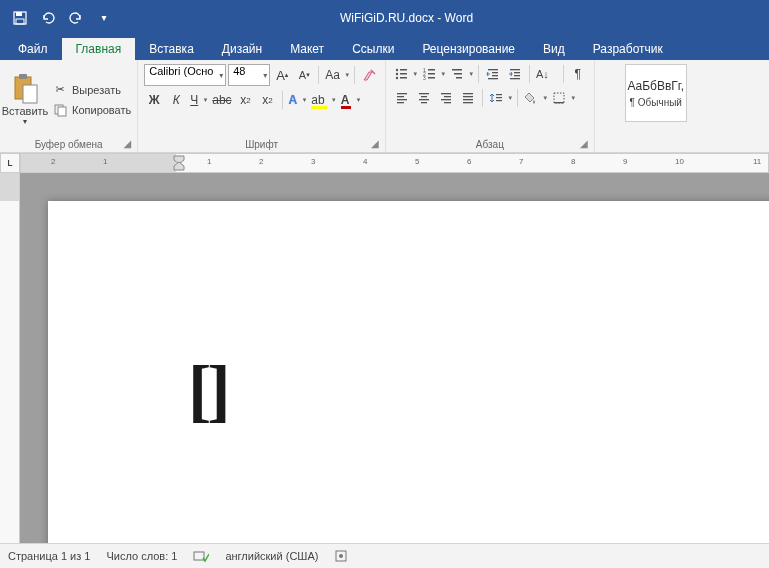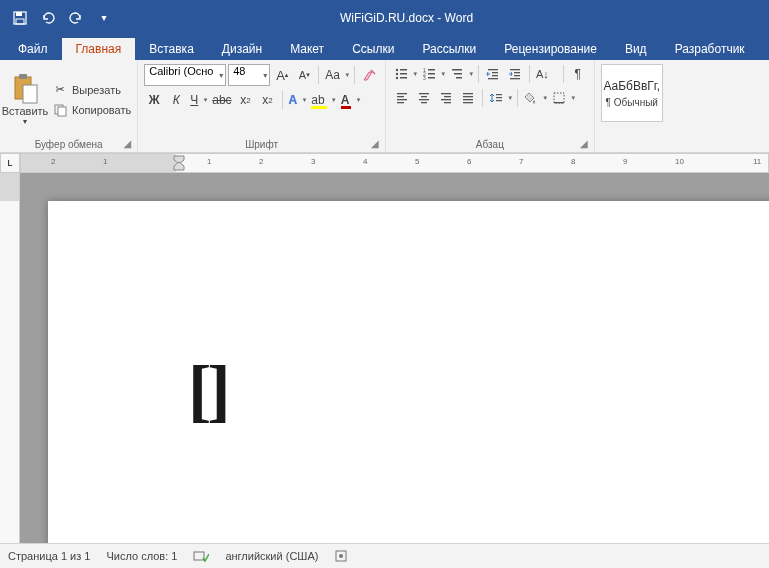--- a/index.html
+++ b/index.html
@@ -5,21 +5,21 @@
 * { margin: 0; padding: 0; box-sizing: border-box; font-family: 'Segoe UI', Tahoma, sans-serif; }
 body { width: 769px; height: 568px; overflow: hidden; background: #e6e6e6; position: relative; }
 
 .titlebar { height: 35px; background: #2b579a; display: flex; align-items: center; color: white; font-size: 12px; }
 .qat { display: flex; align-items: center; gap: 4px; padding: 0 8px; }
 .qat-btn { width: 24px; height: 24px; display: flex; align-items: center; justify-content: center; cursor: pointer; }
 .title-text { flex: 1; text-align: center; font-size: 12px; }
 
 .tabs { height: 25px; background: #2b579a; display: flex; align-items: flex-end; padding-left: 4px; }
 .tab { padding: 4px 14px; color: white; font-size: 12px; cursor: pointer; }
-.tab.active { background: #f3f3f3; color: #c2410c; }
+.tab.active { background: #f3f3f3; color: #15803d; }
 
 .ribbon { height: 93px; background: #f3f3f3; border-bottom: 1px solid #d4d4d4; display: flex; }
 .ribbon-group { border-right: 1px solid #e0e0e0; display: flex; flex-direction: column; padding: 2px 4px 0 4px; }
 .ribbon-group-content { flex: 1; display: flex; }
 .ribbon-group-label { font-size: 10px; color: #666; text-align: center; padding: 2px 0; position: relative; }
 .dialog-launcher { position: absolute; right: 0; bottom: 2px; width: 12px; height: 12px; font-size: 10px; color: #888; cursor: pointer; }
 
 .paste-btn { width: 42px; display: flex; flex-direction: column; align-items: center; justify-content: center; cursor: pointer; font-size: 11px; color: #444; }
 .clipboard-list { display: flex; flex-direction: column; justify-content: center; gap: 2px; padding-left: 4px; }
 .clipboard-item { display: flex; align-items: center; gap: 4px; font-size: 11px; color: #444; cursor: pointer; padding: 1px 2px; }
@@ -32,21 +32,21 @@
 .dd-arrow { position: absolute; right: 2px; top: 50%; transform: translateY(-50%); font-size: 8px; color: #666; }
 .rbtn { min-width: 20px; height: 20px; display: flex; align-items: center; justify-content: center; cursor: pointer; font-size: 12px; color: #444; padding: 0 2px; position: relative; }
 .rbtn.split { padding-right: 10px; }
 .rbtn .mini-arrow { position: absolute; right: 1px; font-size: 7px; color: #666; }
 .color-swatch { position: absolute; bottom: 1px; left: 2px; right: 10px; height: 3px; }
 .sep { width: 1px; height: 18px; background: #d0d0d0; margin: 0 2px; }
 
 .para-group-content { display: flex; flex-direction: column; gap: 4px; padding: 2px; }
 
 .styles-group { padding: 2px; }
-.style-box { width: 62px; height: 58px; border: 1px solid #ccc; background: white; display: flex; flex-direction: column; align-items: center; justify-content: center; font-size: 10px; color: #444; cursor: pointer; }
+.style-box { width: 62px; height: 58px; border: 1px solid #ccc; background: white; display: flex; flex-direction: column; align-items: center; justify-content: center; font-size: 10px; color: #444; cursor: pointer; margin-left: 24px; }
 .style-preview { font-size: 12px; color: #333; }
 .style-label { font-size: 10px; margin-top: 4px; }
 
 .ruler-area { height: 20px; background: #e6e6e6; display: flex; }
 .ruler-corner { width: 20px; height: 20px; display: flex; align-items: center; justify-content: center; font-size: 9px; border: 1px solid #ccc; background: #f8f8f8; }
 .ruler-h { flex: 1; height: 20px; background: #f8f8f8; border: 1px solid #ccc; position: relative; font-size: 8px; color: #666; overflow: hidden; }
 .ruler-h .gray-zone { position: absolute; top: 0; bottom: 0; background: #d8d8d8; }
 .ruler-tick { position: absolute; top: 3px; font-size: 8px; }
 .ruler-indent { position: absolute; top: 0; width: 10px; height: 18px; }
 
@@ -92,21 +92,20 @@
   <div style="width:80px"></div>
 </div>
 
 <div class="tabs">
   <div class="tab">Файл</div>
   <div class="tab active">Главная</div>
   <div class="tab">Вставка</div>
   <div class="tab">Дизайн</div>
   <div class="tab">Макет</div>
   <div class="tab">Ссылки</div>
-  <div class="tab">Рассылки</div>
   <div class="tab">Рецензирование</div>
   <div class="tab">Вид</div>
   <div class="tab">Разработчик</div>
 </div>
 
 <div class="ribbon">
 
   <div class="ribbon-group">
     <div class="ribbon-group-content">
       <div class="paste-btn">

